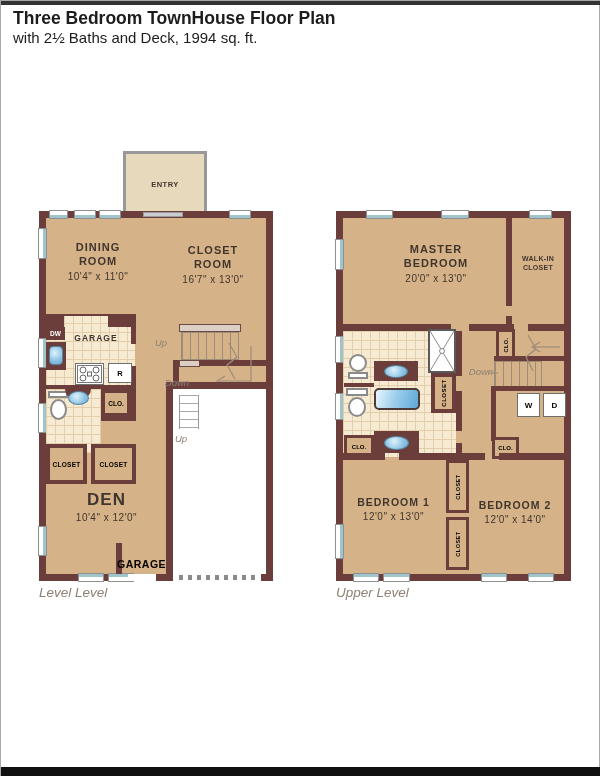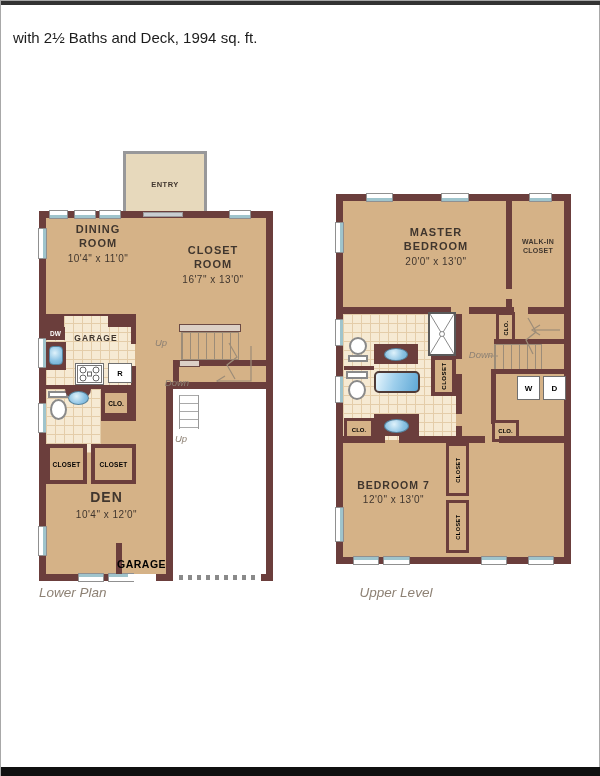--- a/index.html
+++ b/index.html
@@ -40,20 +40,21 @@
   .gap{position:absolute;background:#fff;}
   .dashes{position:absolute;background-image:repeating-linear-gradient(90deg,#8a8a8a 0 4px,transparent 4px 9px);}
 </style>
 </head>
 <body>
 
 <div class="page">
 
   <div class="abs" style="left:0;top:0;width:600px;height:4px;background:#333;"></div>
 
+  <div class="lbl" style="left:12px;top:7px;width:560px;text-align:left;font-size:17.5px;font-weight:bold;color:#1c1c1c;">Three Bedroom TownHouse Floor Plan</div>
   <div class="lbl" style="left:12px;top:28px;width:560px;text-align:left;font-size:15px;color:#1c1c1c;">with 2½ Baths and Deck, 1994 sq. ft.</div>
 
   <div class="deck" style="left:122px;top:150px;width:84px;height:63px;">
     <span class="lbl" style="position:static;font-size:7.5px;letter-spacing:.5px;font-weight:bold;">ENTRY</span>
   </div>
 
   <div class="plan" style="left:38px;top:210px;width:234px;height:370px;">
 
     <div class="wall" style="left:0;top:0;width:234px;height:7px;"></div>
     <div class="wall" style="left:0;top:363px;width:234px;height:7px;"></div>
@@ -68,21 +69,21 @@
     <div class="win h" style="left:190px;top:-1px;width:22px;height:9px;"></div>
 
     <div class="win v" style="left:-1px;top:17px;width:9px;height:31px;"></div>
     <div class="win v" style="left:-1px;top:127px;width:9px;height:30px;"></div>
     <div class="win v" style="left:-1px;top:192px;width:9px;height:30px;"></div>
     <div class="win v" style="left:-1px;top:315px;width:9px;height:30px;"></div>
 
     <div class="win hb" style="left:39px;top:362px;width:26px;height:9px;"></div>
     <div class="win hb" style="left:69px;top:362px;width:26px;height:9px;"></div>
 
-    <div class="lbl" style="left:10px;top:12px;width:98px;font-size:11px;">
+    <div class="lbl" style="left:10px;top:30px;width:98px;font-size:11px;">
       <div class="room-name">DINING
 ROOM</div>
       <div class="dims" style="font-size:10px;">10'4" x 11'0"</div>
     </div>
     <div class="lbl" style="left:128px;top:33px;width:92px;font-size:11px;">
       <div class="room-name">CLOSET
 ROOM</div>
       <div class="dims" style="font-size:10px;">16'7" x 13'0"</div>
     </div>
 
@@ -125,21 +126,21 @@
     <div class="wall" style="left:92px;top:178px;width:5px;height:32px;"></div>
 
     <div class="box" style="left:7px;top:233px;width:41px;height:40px;">
       <span style="font-size:6.5px;font-weight:bold;letter-spacing:.3px;">CLOSET</span>
     </div>
     <div class="box" style="left:52px;top:233px;width:45px;height:40px;">
       <span style="font-size:6.5px;font-weight:bold;letter-spacing:.3px;">CLOSET</span>
     </div>
 
     <div class="lbl" style="left:10px;top:278px;width:115px;">
-      <div class="room-name" style="font-size:14px;">DEN</div>
+      <div class="room-name" style="font-size:17px;">DEN</div>
       <div class="dims" style="font-size:10px;">10'4" x 12'0"</div>
     </div>
 
     <div class="landing" style="left:140px;top:113px;width:62px;height:8px;"></div>
     <div class="treads-v" style="left:142px;top:121px;width:58px;height:28px;"></div>
     <div class="landing" style="left:140px;top:149px;width:21px;height:7px;"></div>
     <div class="wall" style="left:160px;top:149px;width:74px;height:6px;"></div>
     <div class="wall" style="left:134px;top:149px;width:6px;height:43px;"></div>
     <svg class="abs" style="left:160px;top:110px;" width="70" height="80" viewBox="0 0 70 80">
       <polyline points="52,25 52,60 20,60" fill="none" stroke="#9C8C78" stroke-width="1.2"></polyline>
@@ -154,23 +155,23 @@
     <div class="treads-h" style="left:140px;top:184px;width:20px;height:34px;"></div>
     <div class="lbl muted" style="left:118px;top:166px;width:40px;font-size:9.5px;">Down</div>
     <div class="lbl muted" style="left:128px;top:222px;width:28px;font-size:9.5px;">Up</div>
     <div class="white" style="left:134px;top:362px;width:88px;height:9px;"></div>
     <div class="dashes" style="left:140px;top:364px;width:76px;height:5px;"></div>
 
     <div class="wall" style="left:77px;top:332px;width:6px;height:31px;"></div>
     <div class="gap" style="left:89px;top:363px;width:28px;height:7px;"></div>
     <div class="lbl" style="left:78px;top:347px;width:46px;font-size:10.5px;font-weight:bold;color:#000;letter-spacing:.5px;">GARAGE</div>
   </div>
-  <div class="lbl muted" style="left:38px;top:584px;width:120px;text-align:left;font-size:13.5px;">Lower Plan</div>
-
-  <div class="plan" style="left:335px;top:193px;width:235px;height:370px;">
+  <div class="lbl muted" style="left:38px;top:584px;width:120px;text-align:left;font-size:13.5px;">Level Level</div>
+
+  <div class="plan" style="left:335px;top:210px;width:235px;height:370px;">
 
     <div class="wall" style="left:0;top:0;width:235px;height:7px;"></div>
     <div class="wall" style="left:0;top:363px;width:235px;height:7px;"></div>
     <div class="wall" style="left:0;top:0;width:7px;height:370px;"></div>
     <div class="wall" style="left:228px;top:0;width:7px;height:370px;"></div>
 
     <div class="win h" style="left:30px;top:-1px;width:27px;height:9px;"></div>
     <div class="win h" style="left:105px;top:-1px;width:28px;height:9px;"></div>
     <div class="win h" style="left:193px;top:-1px;width:23px;height:9px;"></div>
     <div class="win v" style="left:-1px;top:28px;width:9px;height:31px;"></div>
@@ -259,20 +260,24 @@
       <div class="rotwrap">
           <span class="rot" style="font-size:5.5px;font-weight:bold;">CLOSET</span>
         </div>
     </div>
     <div class="box" style="left:110px;top:306px;width:23px;height:53px;border-width:3.5px;">
       <div class="rotwrap">
           <span class="rot" style="font-size:5.5px;font-weight:bold;">CLOSET</span>
         </div>
     </div>
     <div class="lbl" style="left:10px;top:285px;width:95px;">
-      <div class="room-name" style="font-size:10.5px;">BEDROOM 7</div>
+      <div class="room-name" style="font-size:10.5px;">BEDROOM 1</div>
       <div class="dims" style="font-size:10px;">12'0" x 13'0"</div>
     </div>
+    <div class="lbl" style="left:133px;top:288px;width:92px;">
+      <div class="room-name" style="font-size:10.5px;">BEDROOM 2</div>
+      <div class="dims" style="font-size:10px;">12'0" x 14'0"</div>
+    </div>
   </div>
-  <div class="lbl muted" style="left:335px;top:584px;width:120px;text-align:center;font-size:13.5px;">Upper Level</div>
+  <div class="lbl muted" style="left:335px;top:584px;width:120px;text-align:left;font-size:13.5px;">Upper Level</div>
 
   <div class="abs" style="left:0;top:766px;width:600px;height:10px;background:#101010;"></div>
 </div>
 
 </body></html>

